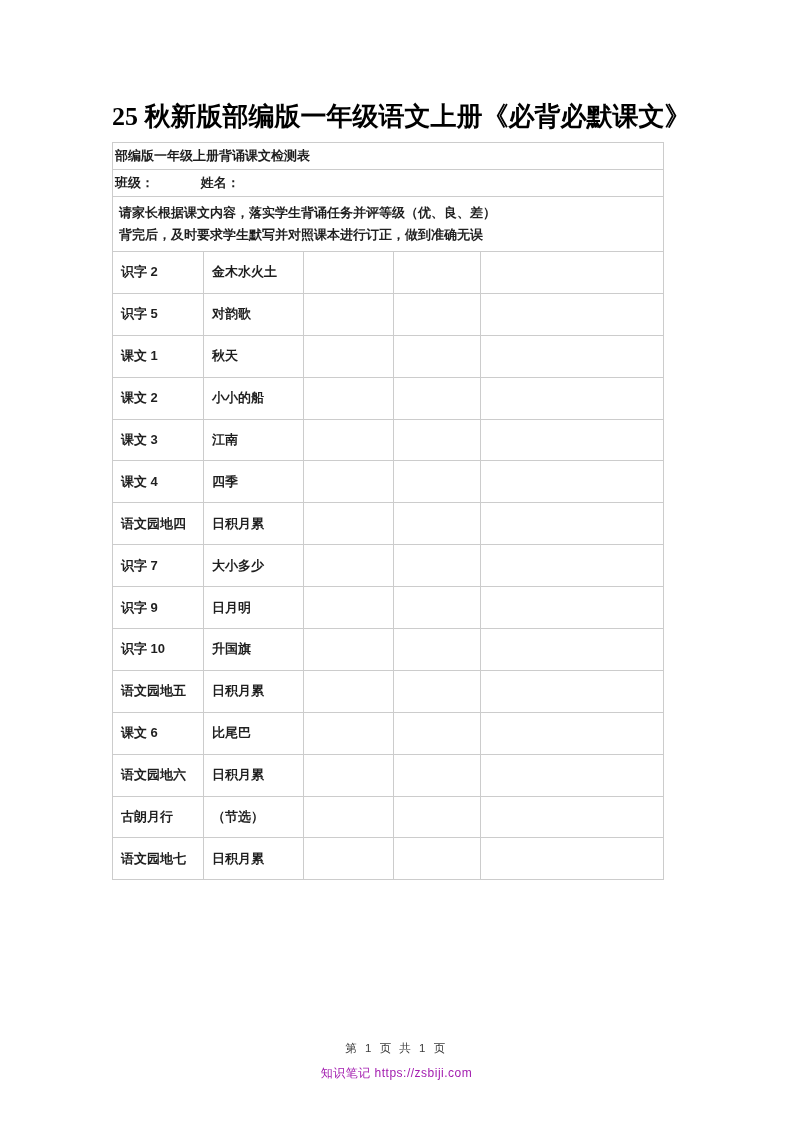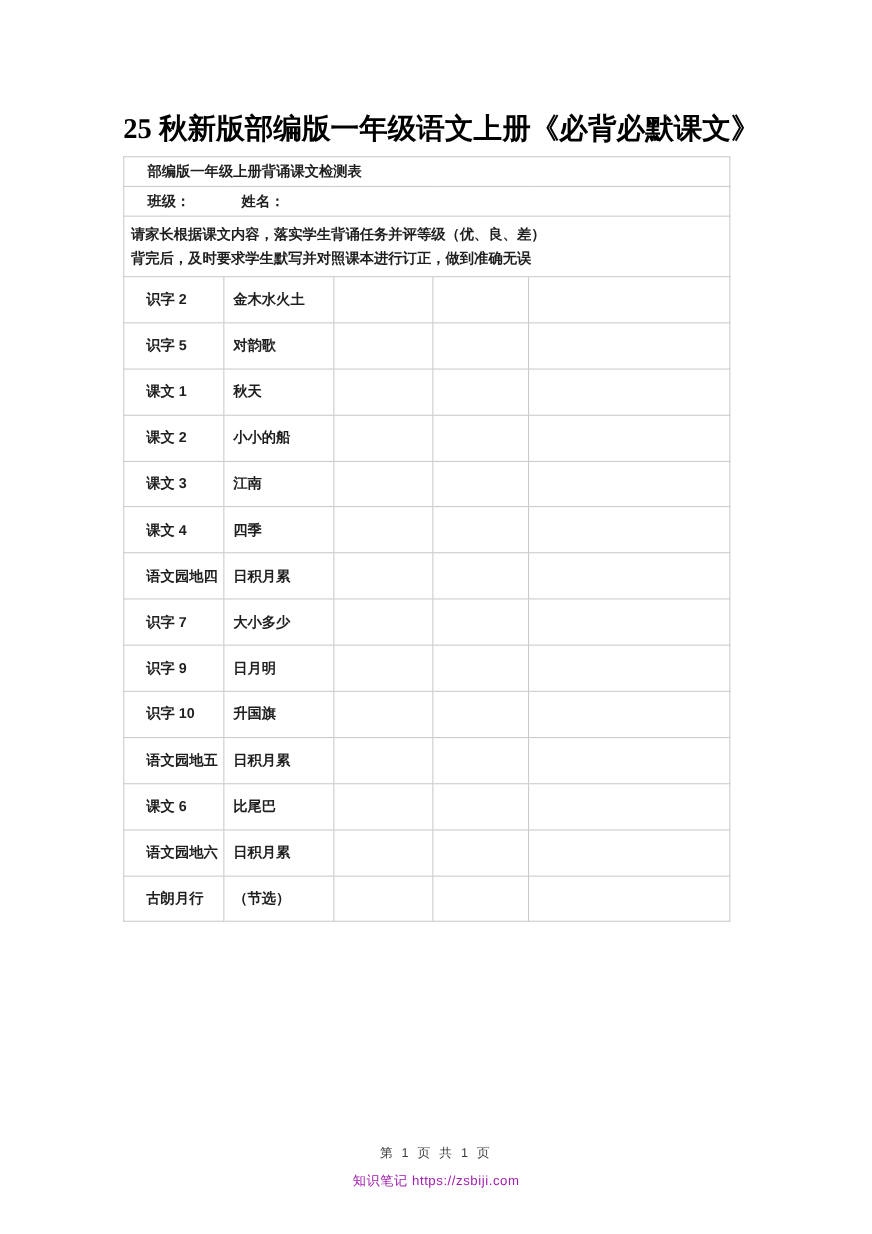--- a/index.html
+++ b/index.html
@@ -14,29 +14,29 @@
     font-weight:700; font-size:26px; color:#000; white-space:nowrap;
   }
   table.doc {
     position:absolute; left:112px; top:142px; width:551px;
     border-collapse:collapse; table-layout:fixed;
   }
   table.doc td {
     border:1px solid #cccccc; vertical-align:middle;
     font-size:13px; font-weight:700; color:#1f1f1f;
   }
-  td.caption-cell, td.class-cell { height:27px; padding-left:21px; }
+  td.caption-cell, td.class-cell { height:27px; padding-left:2px; }
   td.instr-cell { height:53px; padding:5px 8px 5px 6px; line-height:22px; }
   tr.header-row td { height:52px; line-height:19px; }
   td.h1 { padding-left:6px; }
   td.h2 { padding-left:12px; }
   td.h3 { text-align:center; }
   td.h4, td.h5 { padding-left:7px; }
   tr.data-row td { height:41.9px; }
-  td.c1 { padding-left:20px; }
+  td.c1 { padding-left:8px; }
   td.c2 { padding-left:8px; }
   .name-label { margin-left:43px; }
   .hline { display:block; }
   .page-num {
     position:absolute; left:0; top:1041px; width:793px; text-align:center;
     font-size:11.5px; letter-spacing:2.5px; color:#3d3d3d;
   }
   .site-footer {
     position:absolute; left:0; top:1065px; width:793px; text-align:center;
     font-size:12px; letter-spacing:0.5px; color:#a21caf;
@@ -169,19 +169,26 @@
           <td></td>
           <td></td>
         </tr>
     <tr class="data-row">
           <td class="c1">古朗月行</td>
           <td class="c2">（节选）</td>
           <td></td>
           <td></td>
           <td></td>
         </tr>
+    <tr class="data-row">
+          <td class="c1">语文园地七</td>
+          <td class="c2">日积月累</td>
+          <td></td>
+          <td></td>
+          <td></td>
+        </tr>
   </tbody>
     </table>
 
   <div class="page-num">第 1 页 共 1 页</div>
   <div class="site-footer">知识笔记 https://zsbiji.com</div>
 
 </div>
 
 </body></html>

